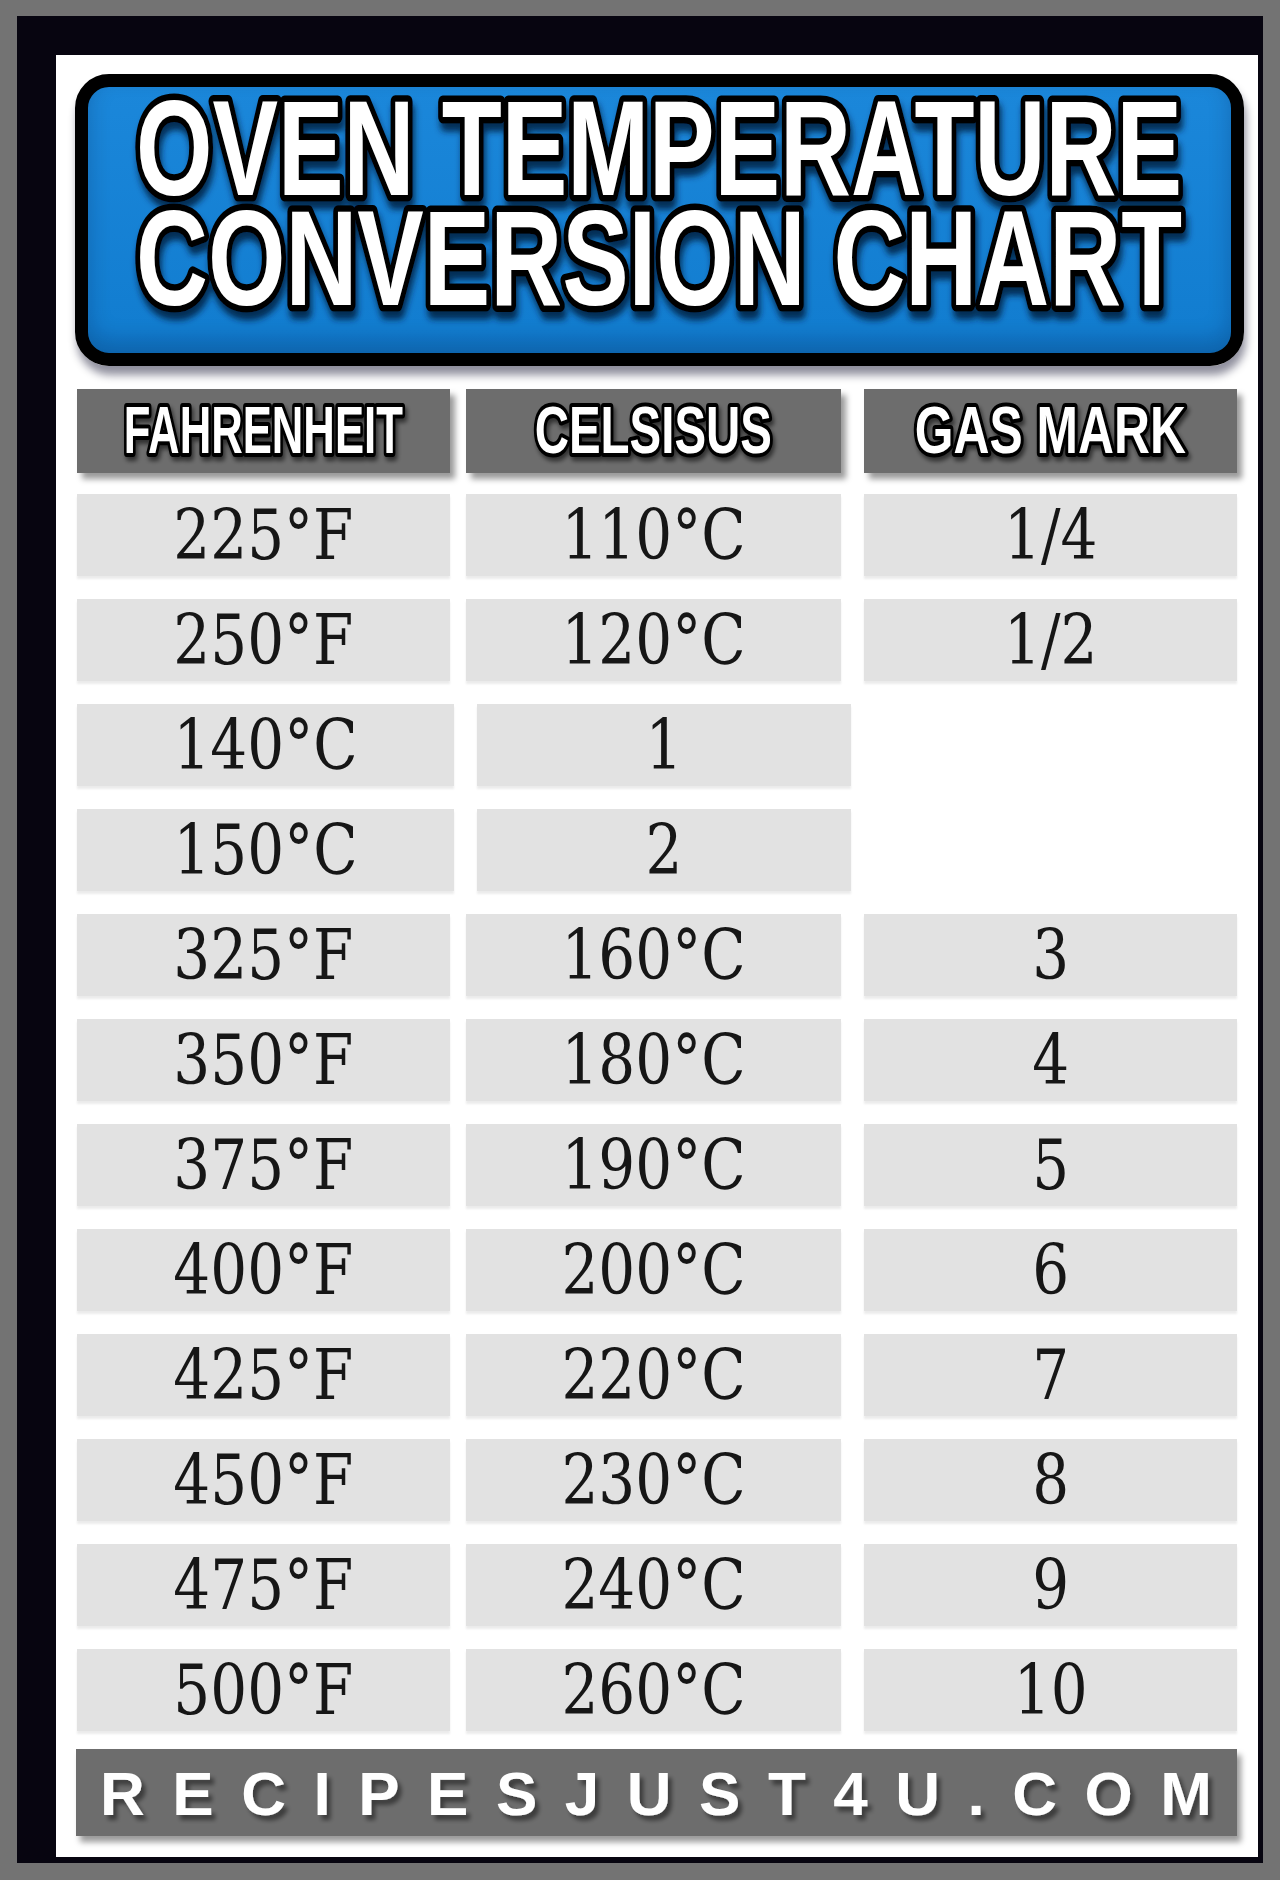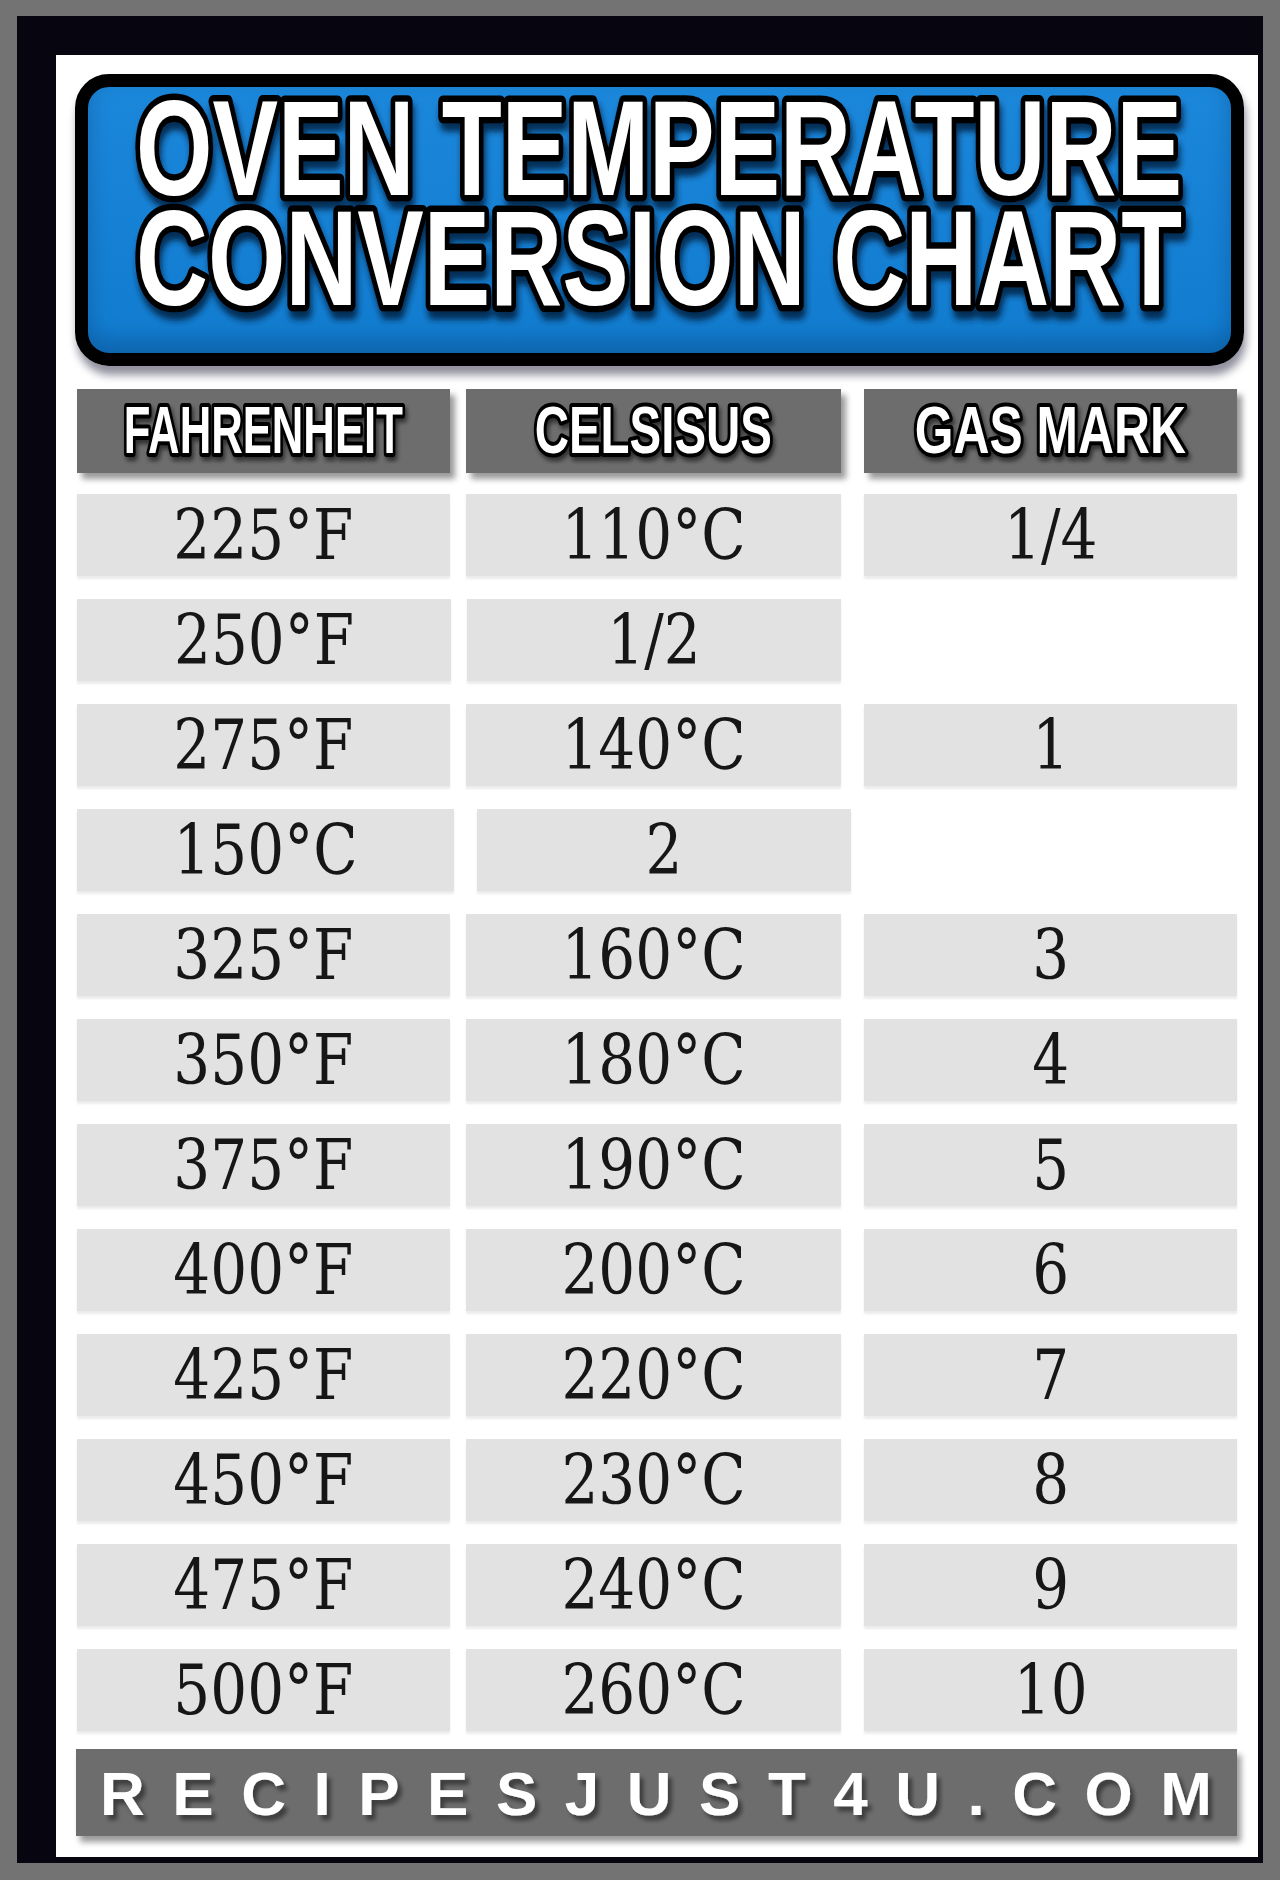--- a/index.html
+++ b/index.html
@@ -162,28 +162,28 @@
               <span>110°C</span>
             </div>
           <div class="cell col-g">
               <span>1/4</span>
             </div>
         </div>
         <div class="row">
           <div class="cell col-f">
               <span>250°F</span>
             </div>
+          <div class="cell col-c">
+              <span>120°C</span>
+            </div>
           <div class="cell col-g">
               <span>1/2</span>
             </div>
         </div>
         <div class="row">
-          <div class="cell col-f">
-              <span>275°F</span>
-            </div>
           <div class="cell col-c">
               <span>140°C</span>
             </div>
           <div class="cell col-g">
               <span>1</span>
             </div>
         </div>
         <div class="row">
           <div class="cell col-c">
               <span>150°C</span>

